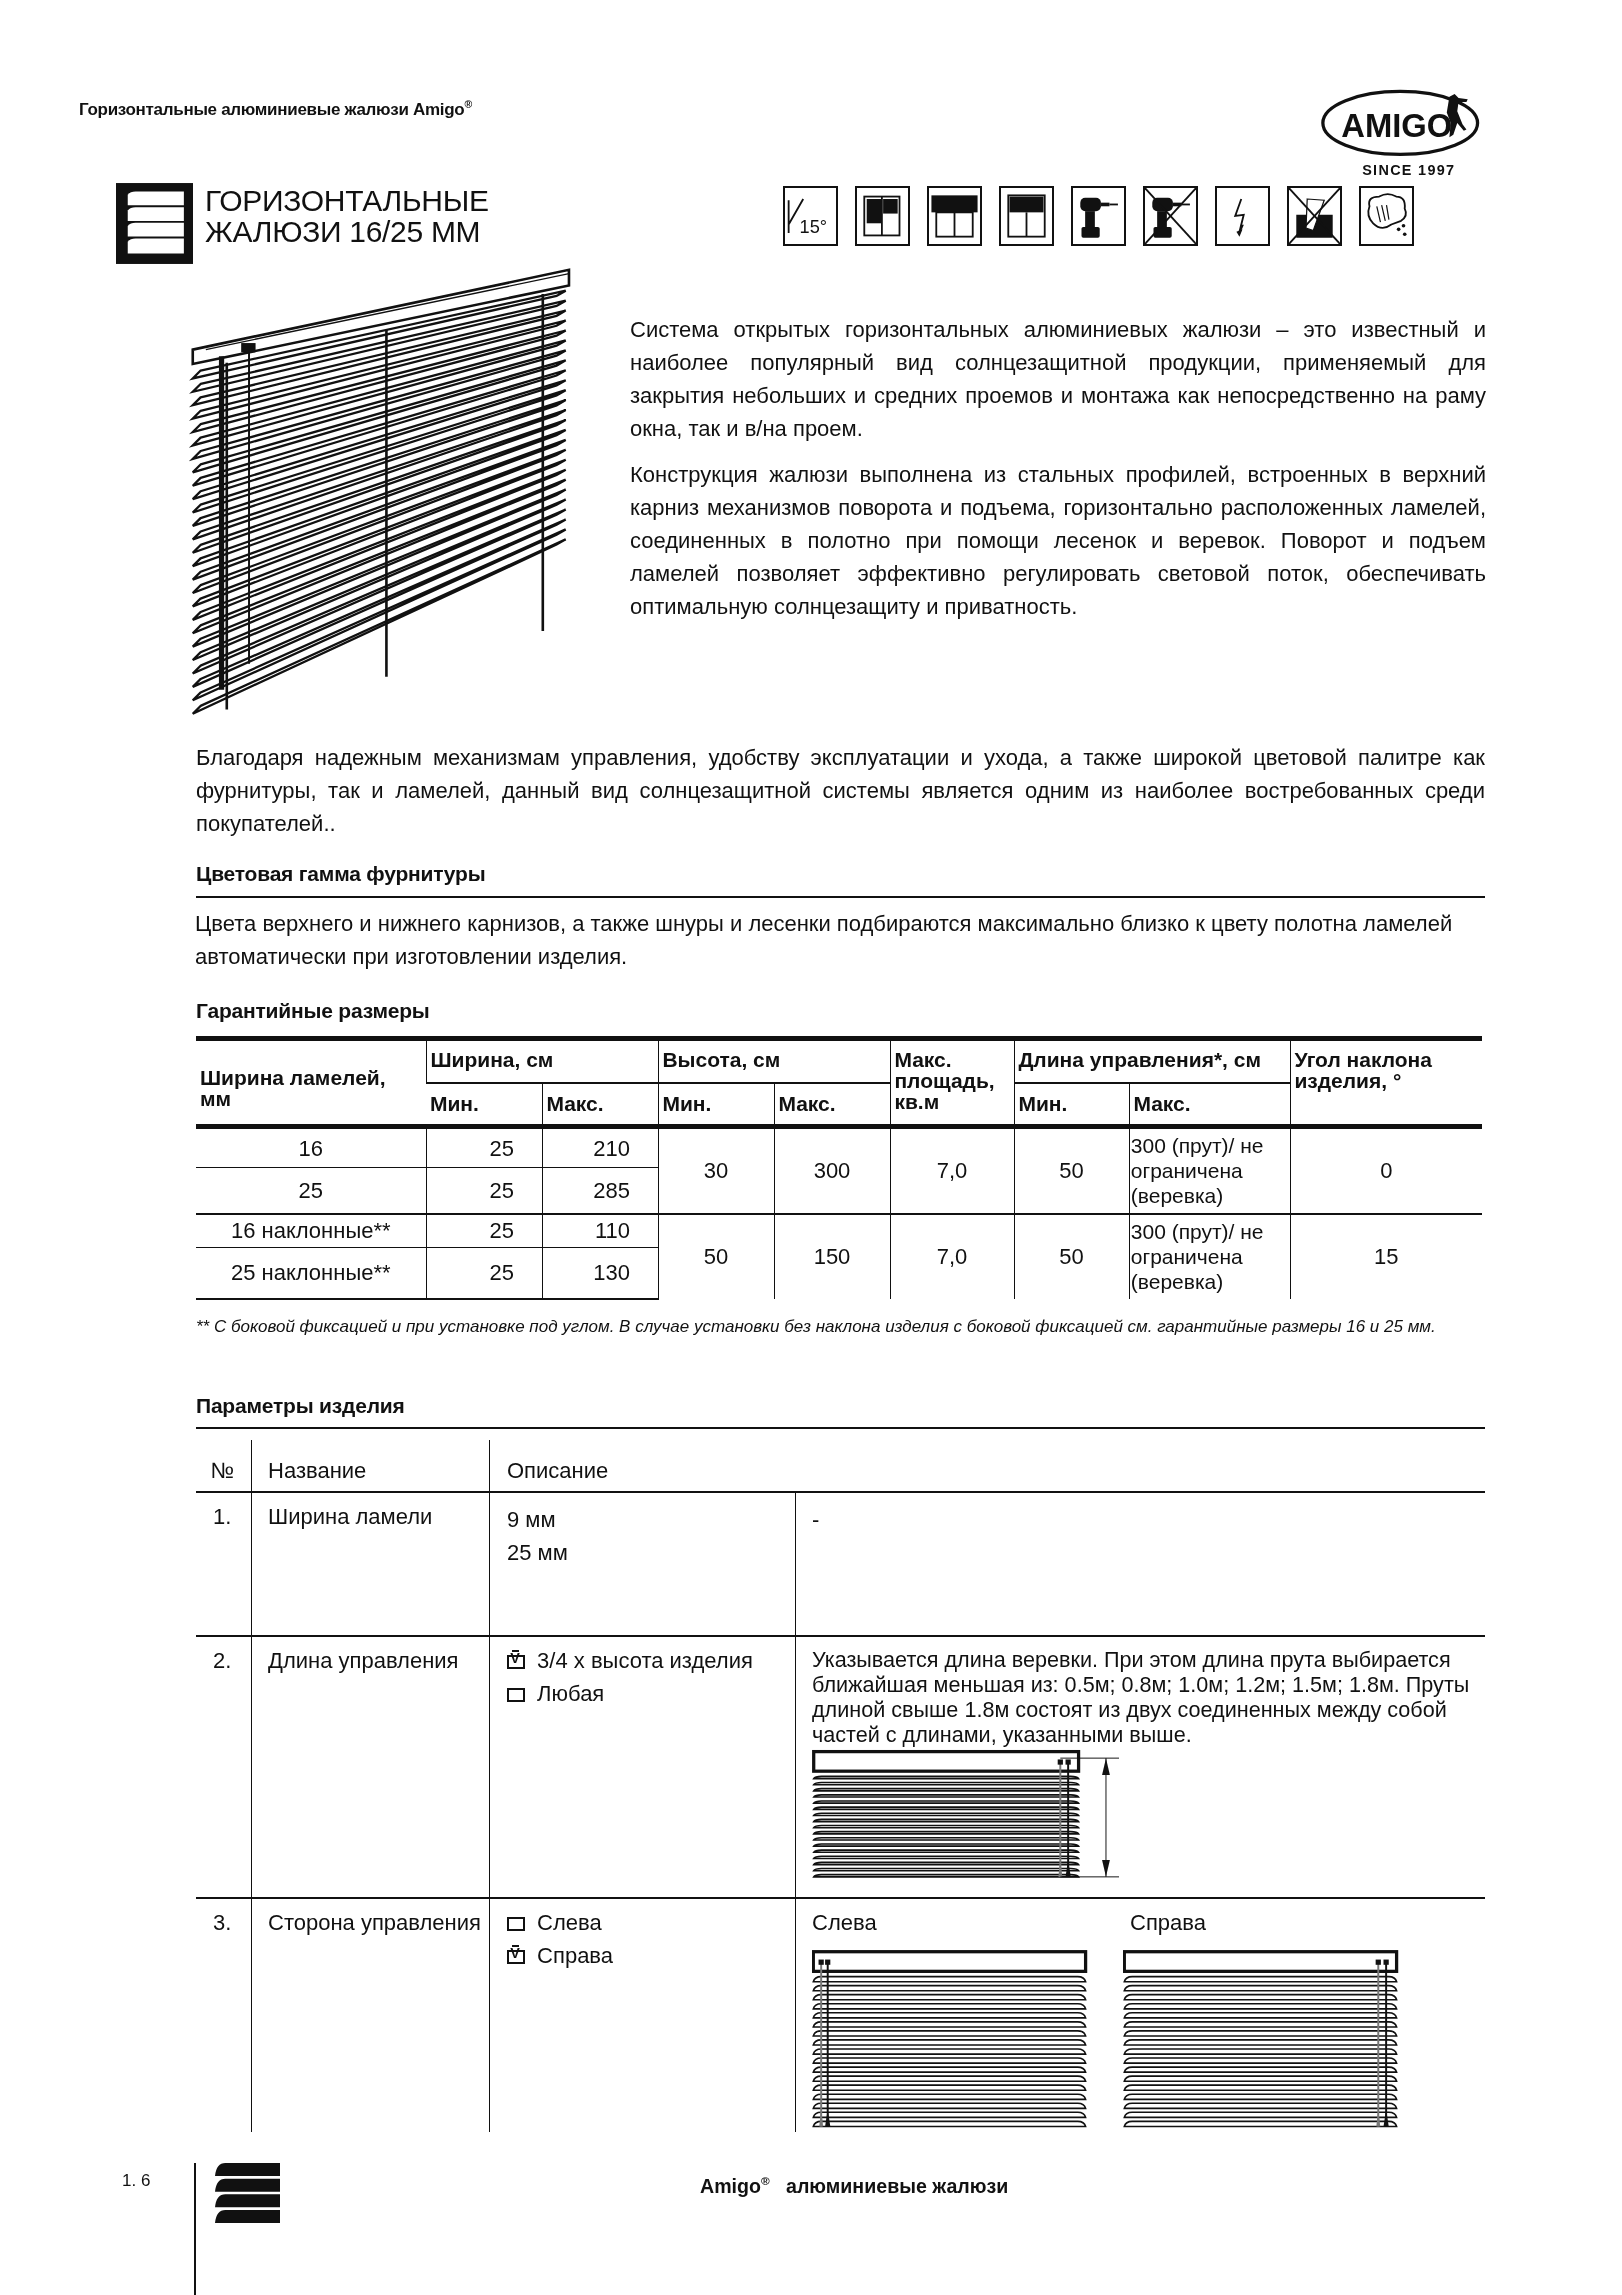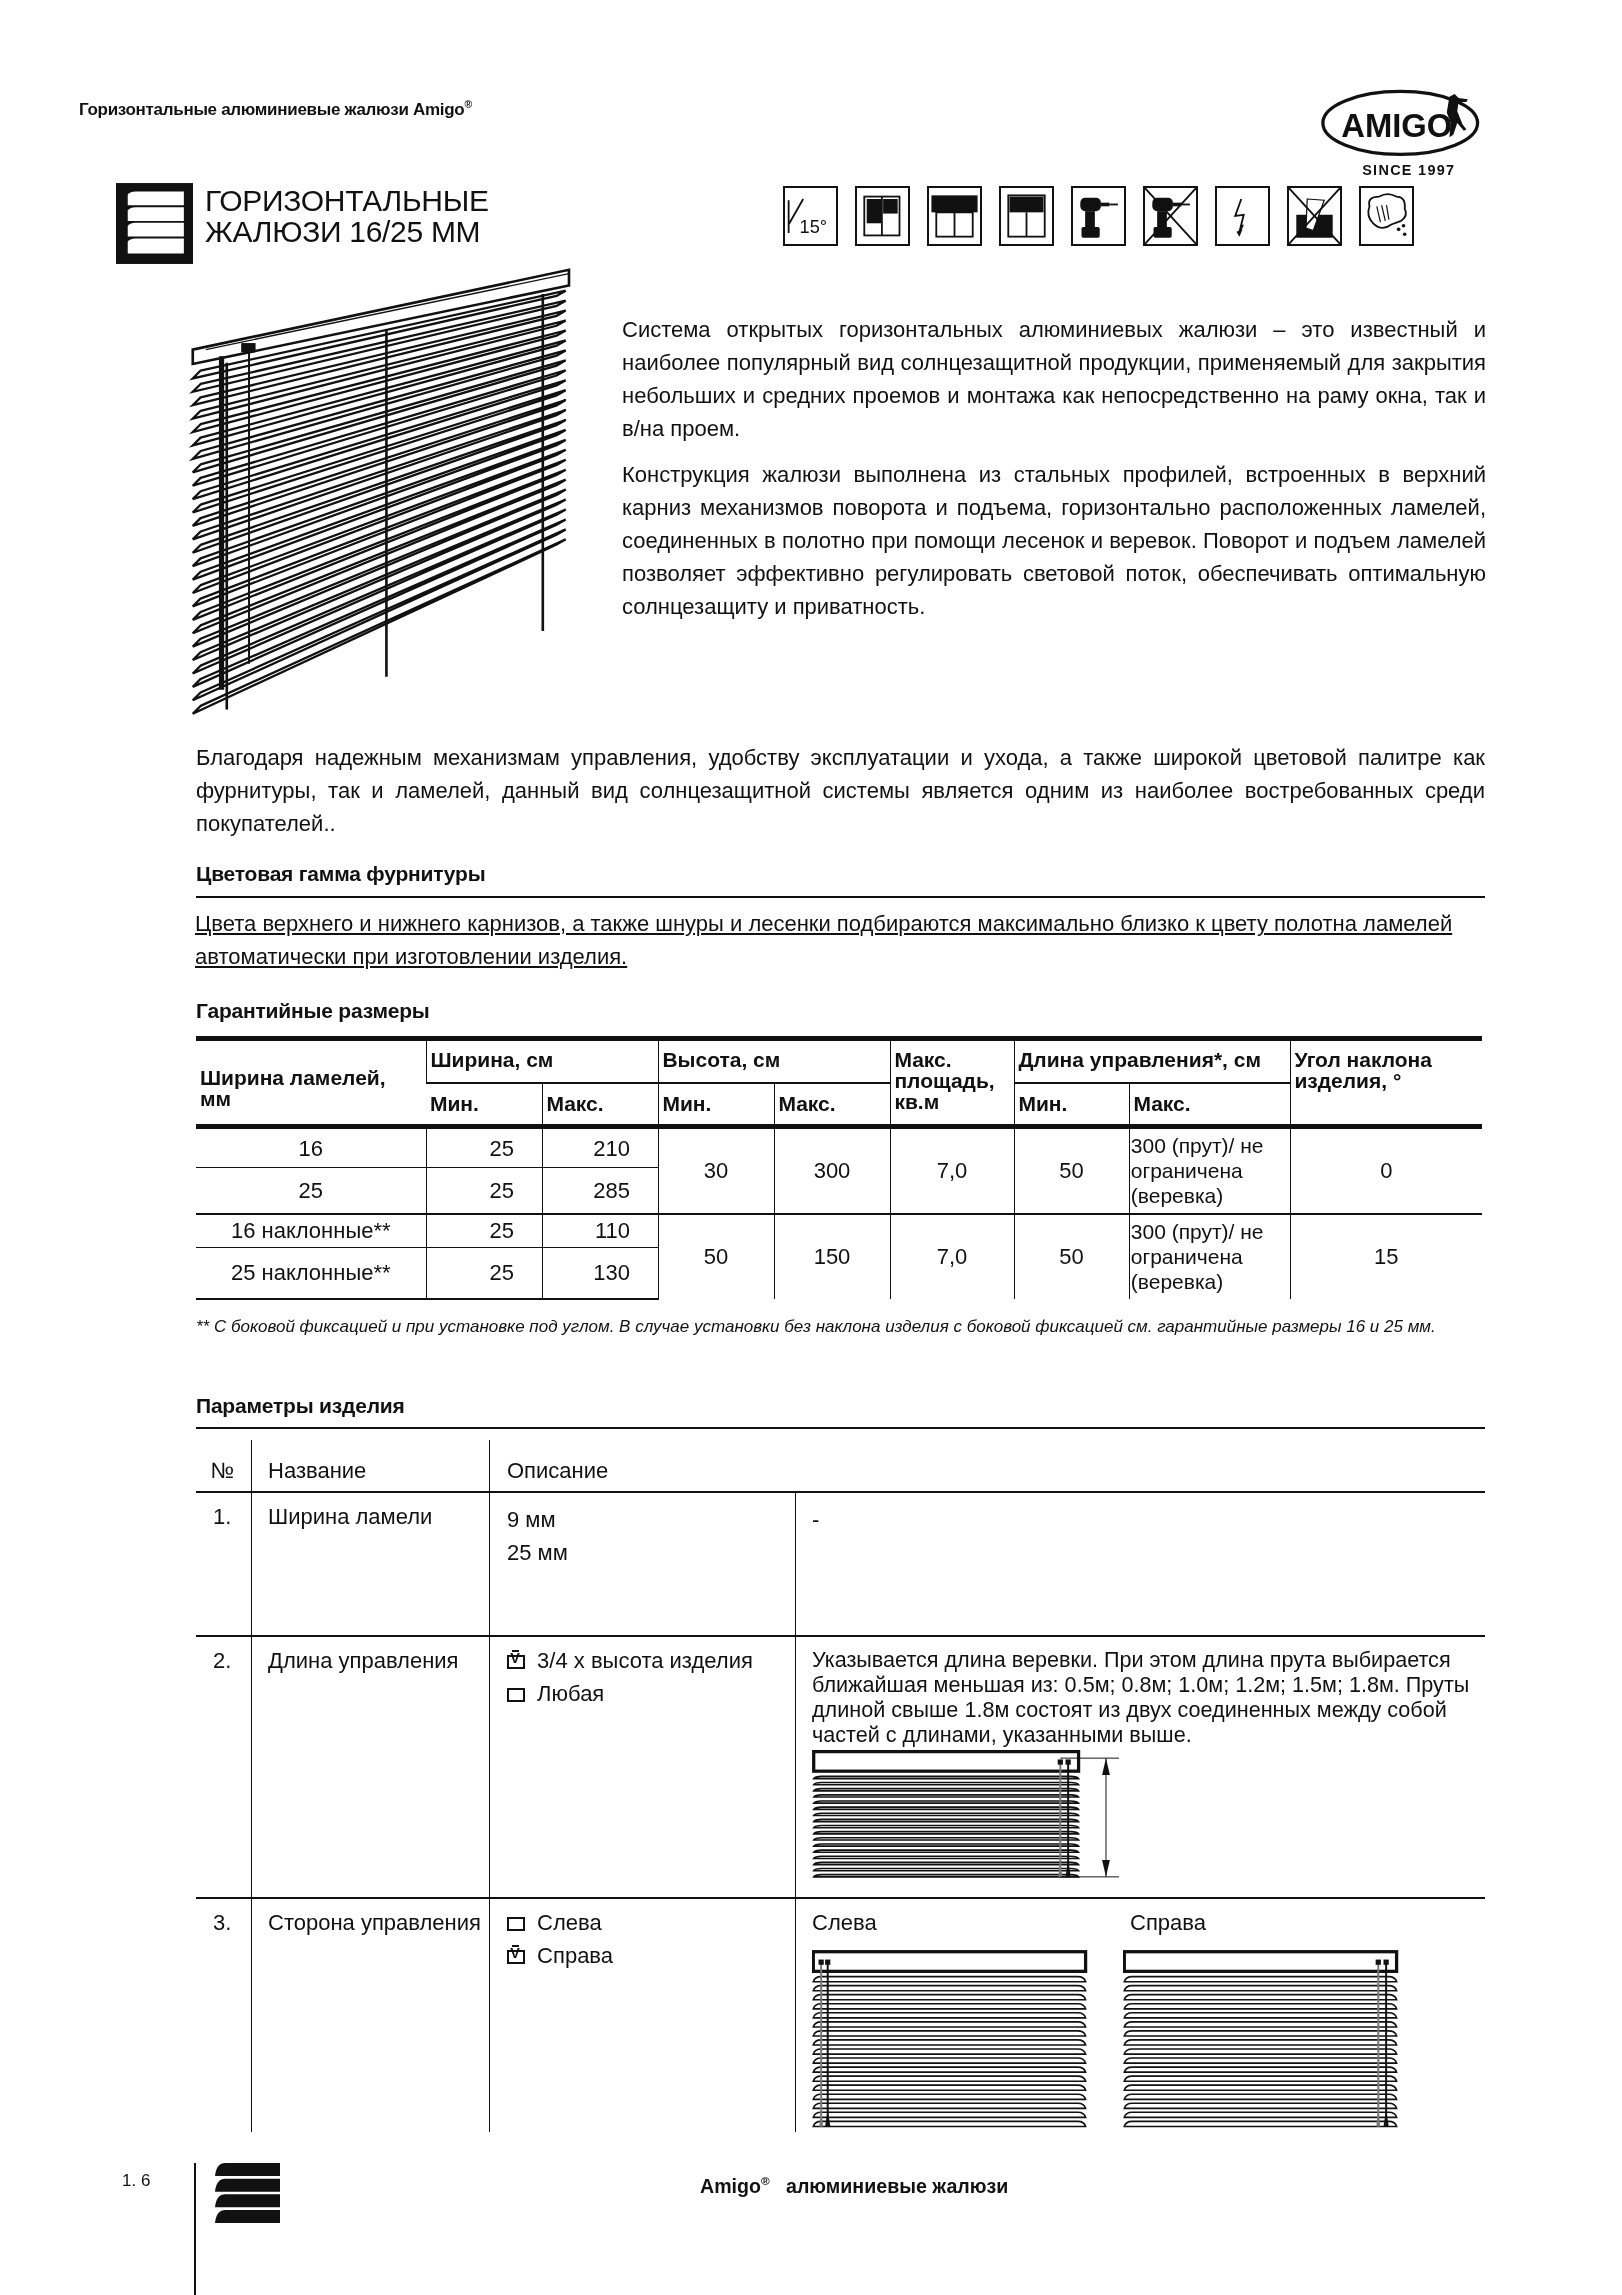--- a/index.html
+++ b/index.html
@@ -14,26 +14,26 @@
   #heading-icon{left:116px;top:183px;width:77px;height:81px;}
   #heading{left:205px;top:185px;font-size:30px;line-height:31px;letter-spacing:-0.3px;font-weight:normal;}
   #icons-row{left:783px;top:186px;display:flex;gap:17px;}
   .pict{width:55px;height:60px;border:2px solid #111;box-sizing:border-box;position:relative;background:#fff;}
   .pict svg{position:absolute;left:0;top:0;width:100%;height:100%;}
   
   #blind-illus{left:186px;top:258px;width:393px;height:458px;}
   
   .body-text{font-size:22px;line-height:33px;color:#111;text-align:justify;}
   #intro{left:618px;top:313px;width:868px;}
-  #intro p{margin:0 0 13px 4px;}
+  #intro p{margin:0 0 13px 12px;}
   #para-wide{left:196px;top:741px;width:1289px;}
   .section-h{font-size:21px;font-weight:bold;letter-spacing:-0.2px;}
   #sec-colors{left:196px;top:862px;}
   #rule-colors{left:196px;top:896px;width:1289px;height:2px;background:#111;}
-  #colors-text{left:195px;top:907px;width:1296px;text-decoration:underline;}
+  #colors-text{left:195px;top:907px;width:1296px;}
   #sec-guar{left:196px;top:999px;}
   
   #guar-table{left:196px;top:1036px;width:1286px;border-collapse:collapse;font-size:21px;}
   #guar-table th,#guar-table td{border-left:1.3px solid #111;padding:0 3.9px;}
   #guar-table tr > *:first-child{border-left:none;}
   #guar-table th{font-weight:bold;text-align:left;vertical-align:top;line-height:21px;}
   #guar-table thead tr:first-child th{border-top:5.9px solid #111;height:44px;padding-top:7.9px;box-sizing:border-box;}
   #guar-table thead tr.sub th{border-top:2px solid #111;height:44px;padding-top:9.2px;box-sizing:border-box;}
   #guar-table tbody tr:first-child td{border-top:5.9px solid #111;}
   #guar-table td{font-size:22px;text-align:center;line-height:25px;}

